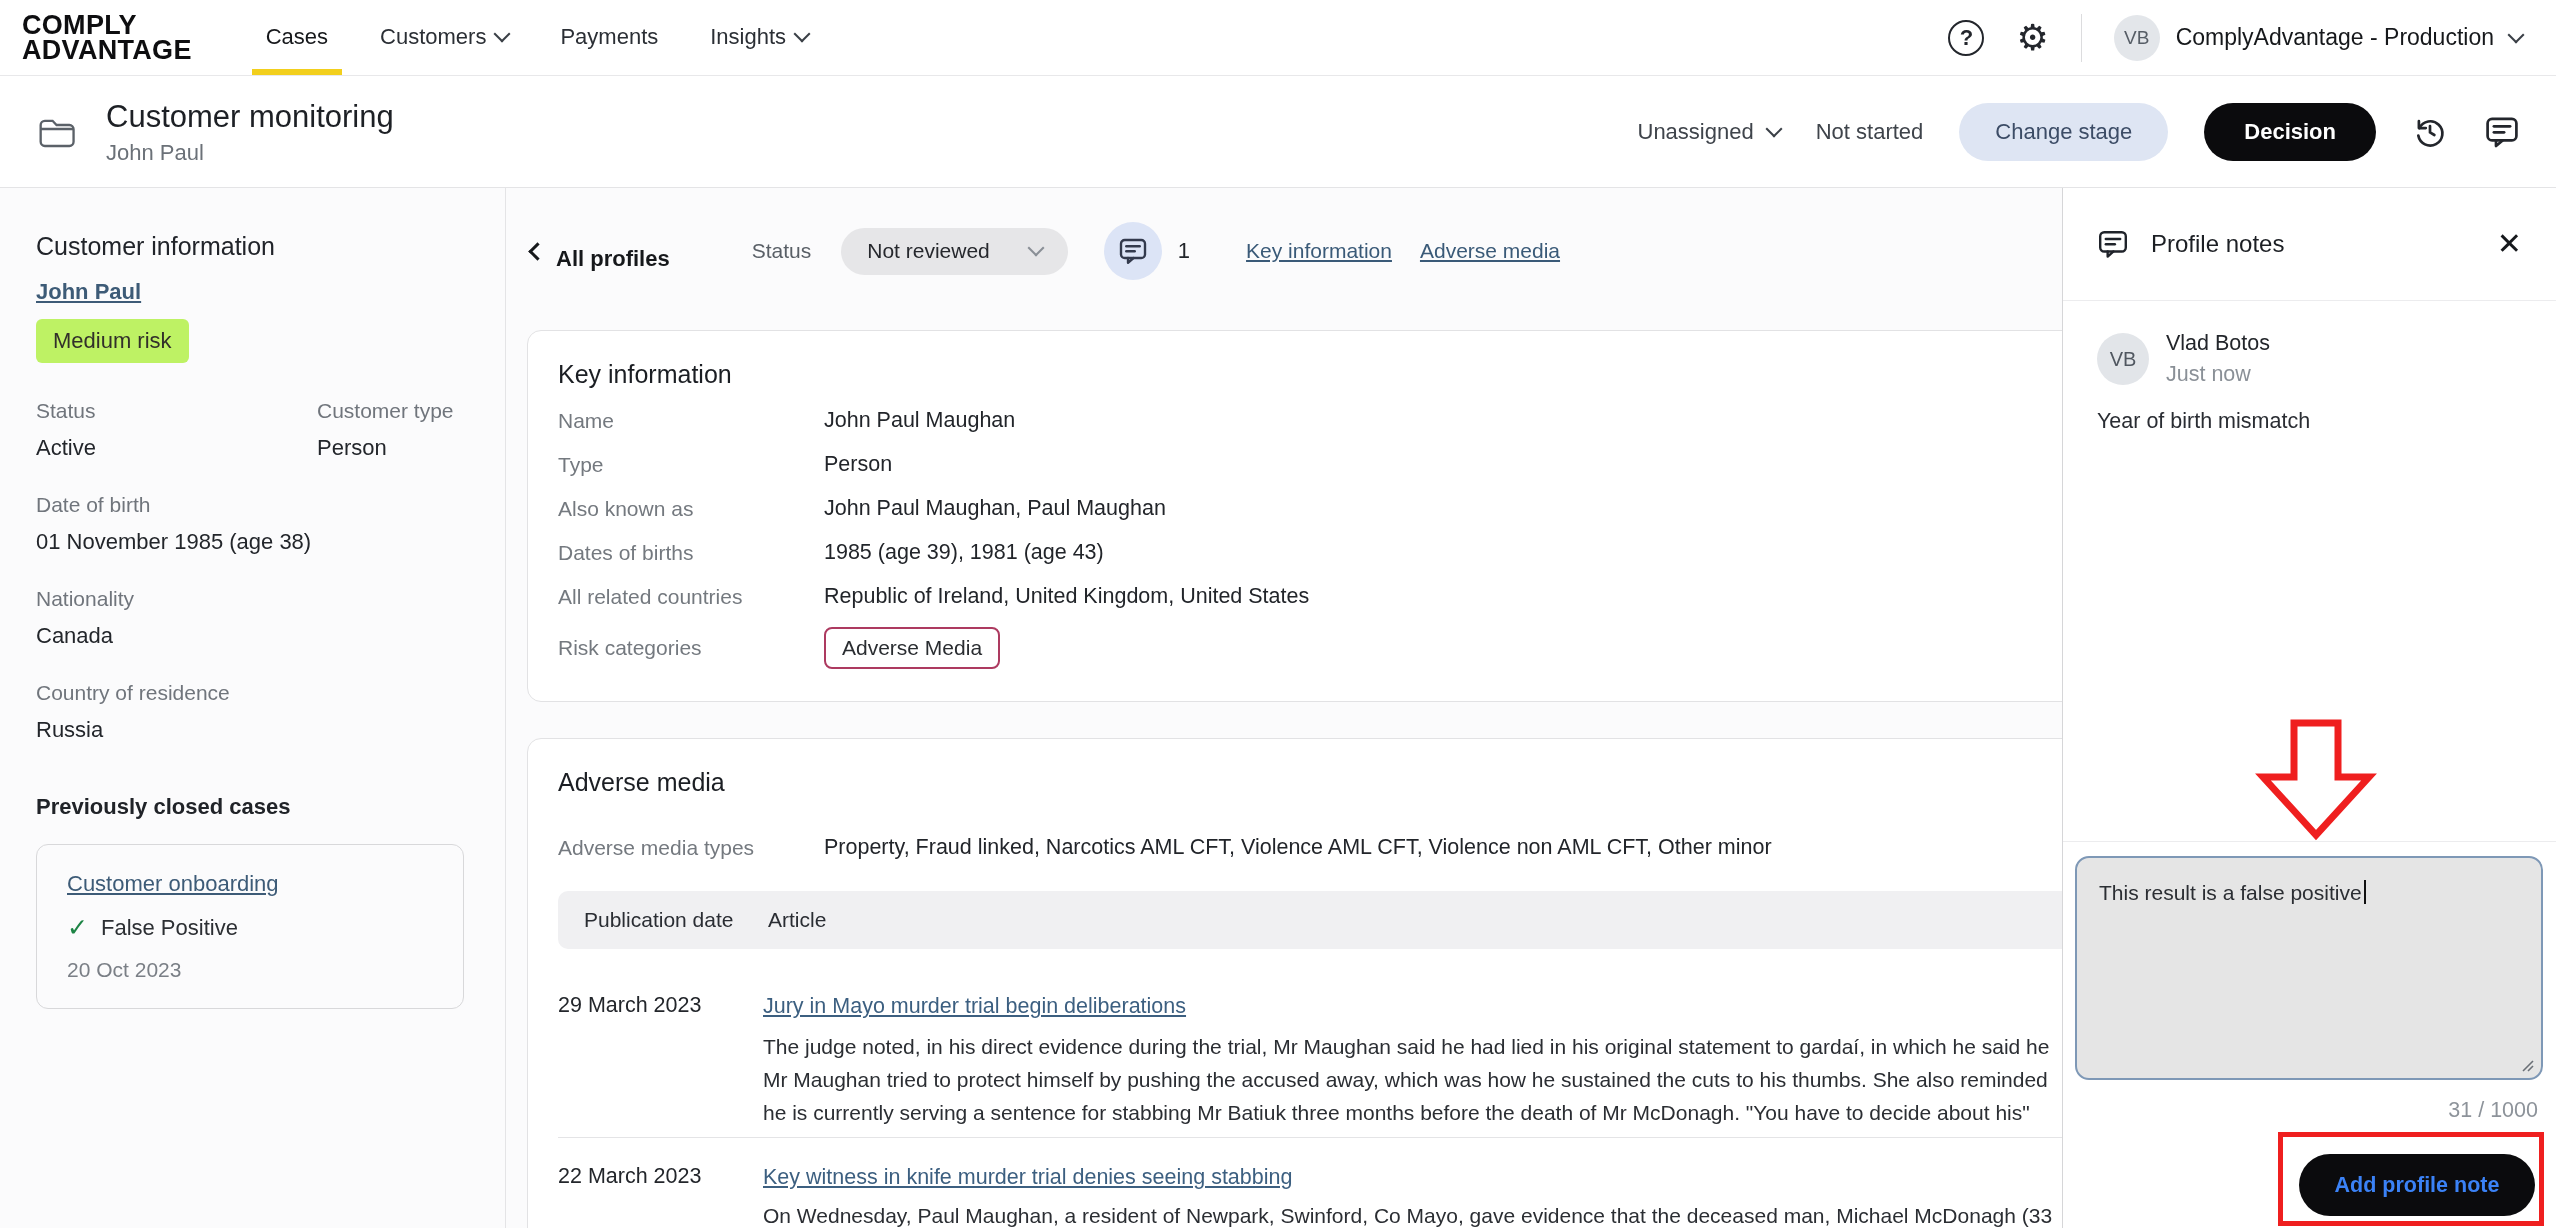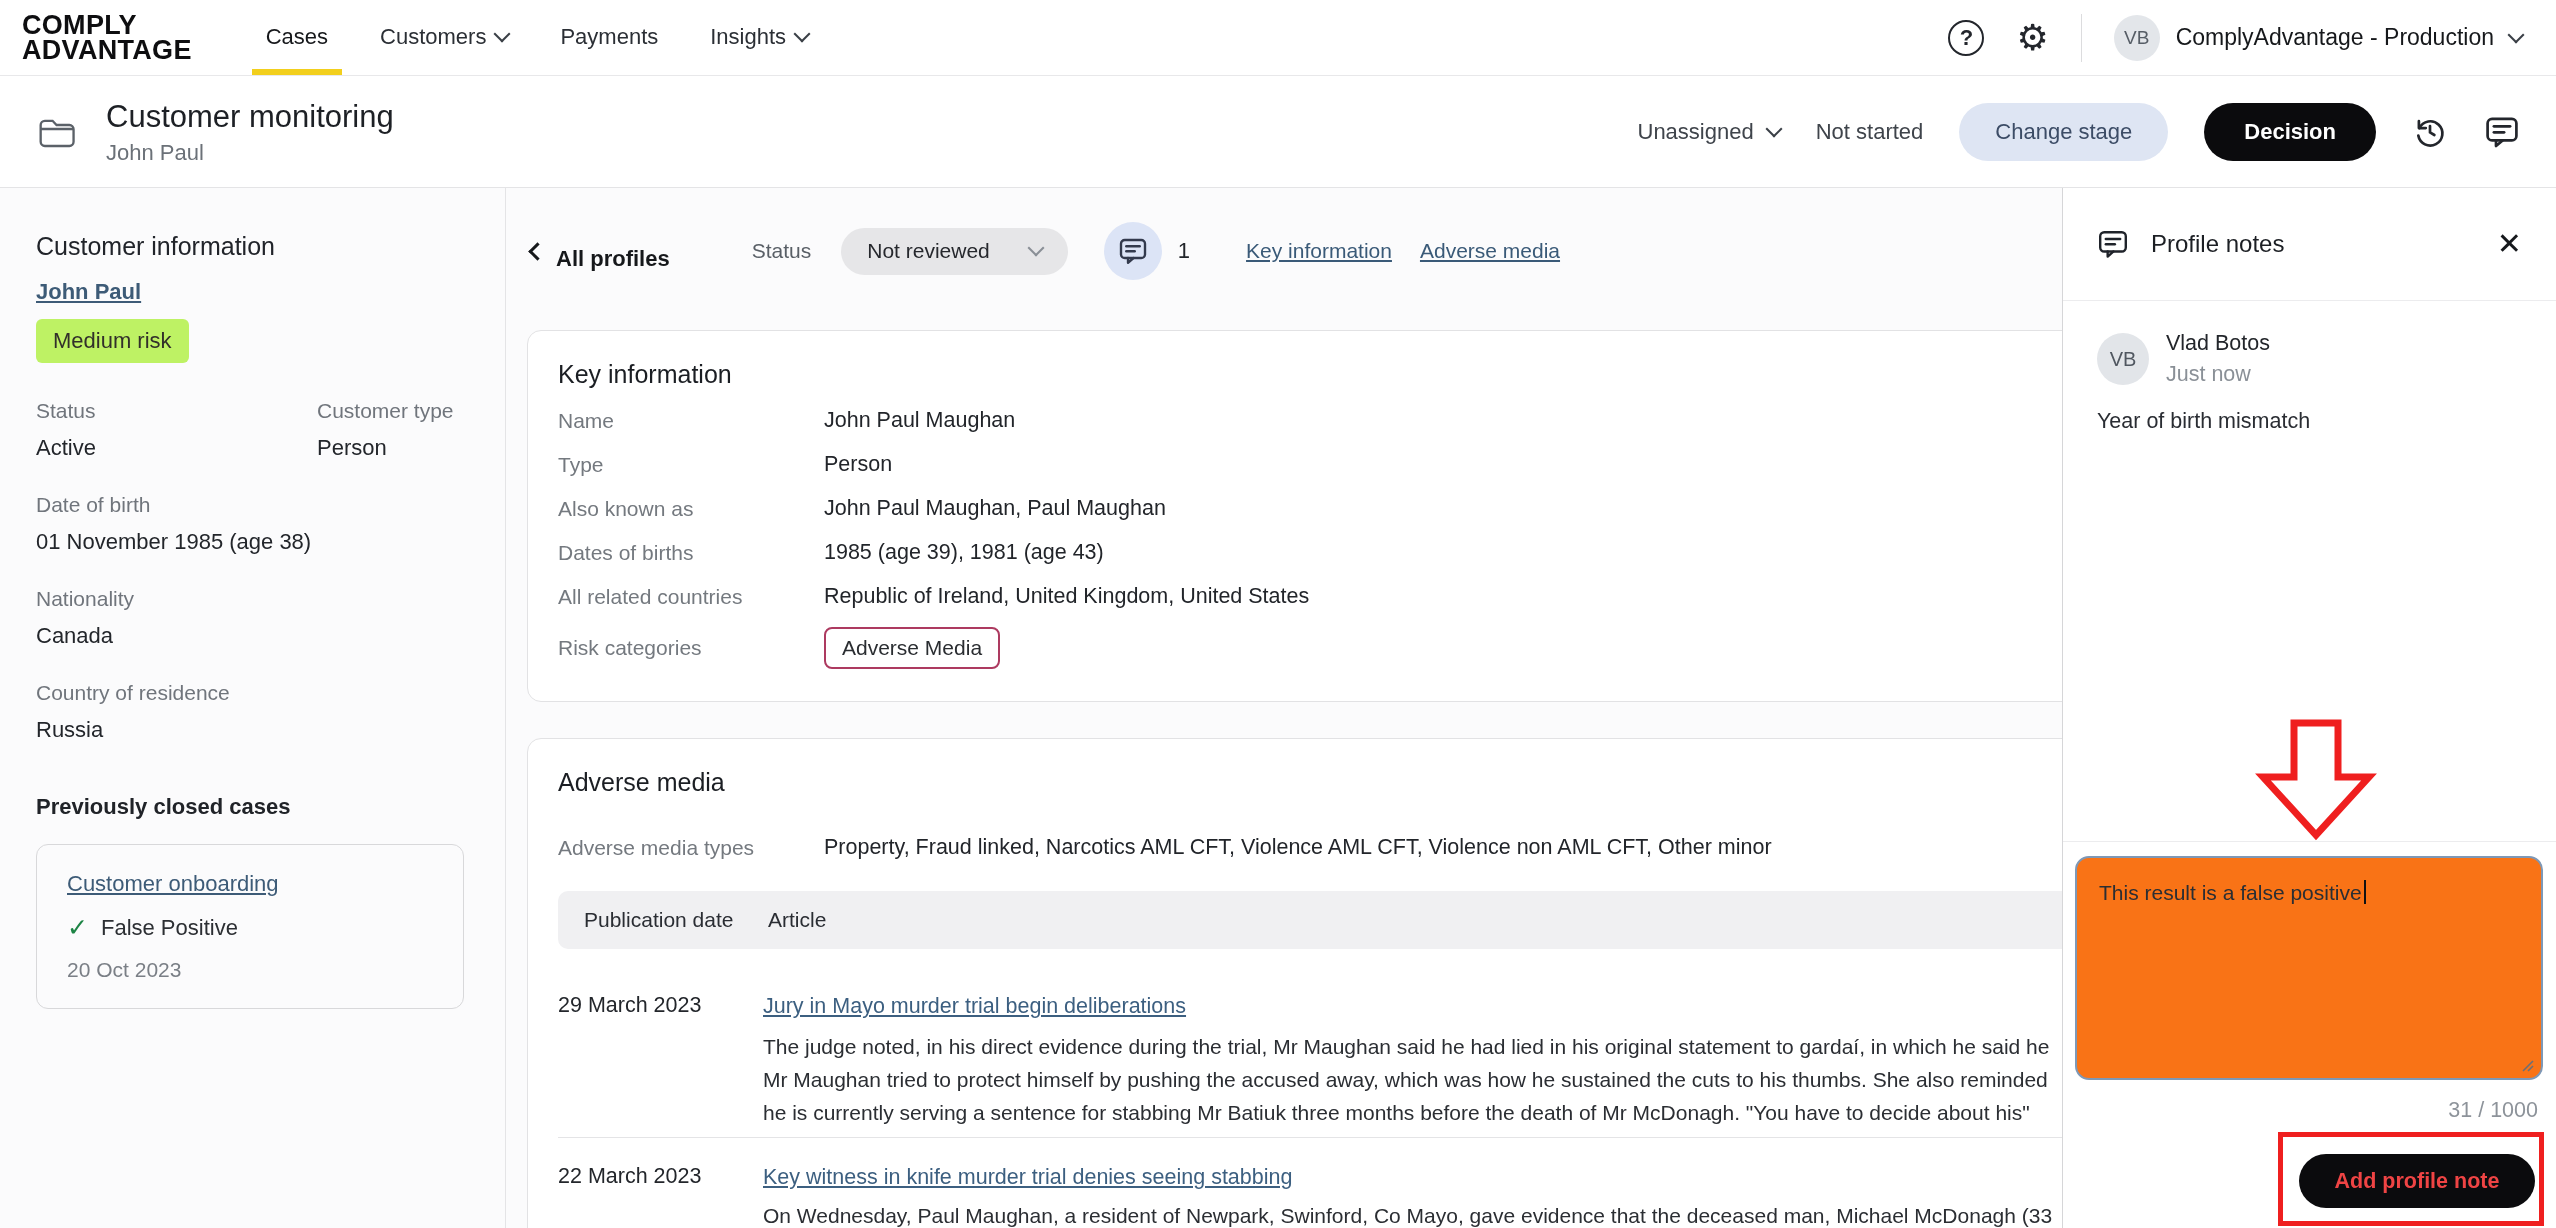--- a/index.html
+++ b/index.html
@@ -113,29 +113,29 @@
   .note-item { padding:30px 34px 0; }
   .note-head { display:flex; align-items:center; gap:17px; }
   .note-avatar { width:52px; height:52px; border-radius:50%; background:#e2e5e9; color:#505760;
                  display:flex; align-items:center; justify-content:center; font-size:20px; }
   .note-author { font-size:21.5px; color:#23262b; }
   .note-time { font-size:21.5px; color:#8a9097; margin-top:6px; }
   .note-text { margin-top:22px; font-size:21.5px; color:#2a2d33; }
   .red-arrow { position:absolute; left:192px; top:529px; }
   .composer-div { position:absolute; top:653px; left:0; right:0; border-top:1px solid #ececee; }
   .note-box { position:absolute; left:12px; top:668px; width:468px; height:224px;
-              border:2.5px solid #7e98b6; border-radius:14px; background:#f97316;
+              border:2.5px solid #7e98b6; border-radius:14px; background:#e5e5e5;
               padding:22px 22px; font-size:21px; color:#2b2e33; cursor:text; }
   .caret { display:inline-block; width:2px; height:24px; background:#111; vertical-align:-4px; margin-left:2px; }
   .resize-grip { position:absolute; right:7px; bottom:6px; }
   .counter { position:absolute; top:910px; right:18px; font-size:21.5px; color:#8d939a; }
   .red-box { position:absolute; left:215px; top:944px; width:266px; height:94px;
              border:5px solid #ef1f1f; }
-  .btn-add { position:absolute; left:236px; top:966px; width:236px; height:54px; background:#0b0b0d;
-             color:#ef4444; border-radius:32px; font-size:21.5px; font-weight:bold;
+  .btn-add { position:absolute; left:236px; top:966px; width:236px; height:62px; background:#0b0b0d;
+             color:#3b82f6; border-radius:32px; font-size:21.5px; font-weight:bold;
              display:flex; align-items:center; justify-content:center; cursor:pointer; }
   svg { display:block; }
 </style>
 </head>
 <body>
 
 <div class="nav">
   <div class="logo">
     <div>COMPLY</div>
     <div>ADVANTAGE</div>

